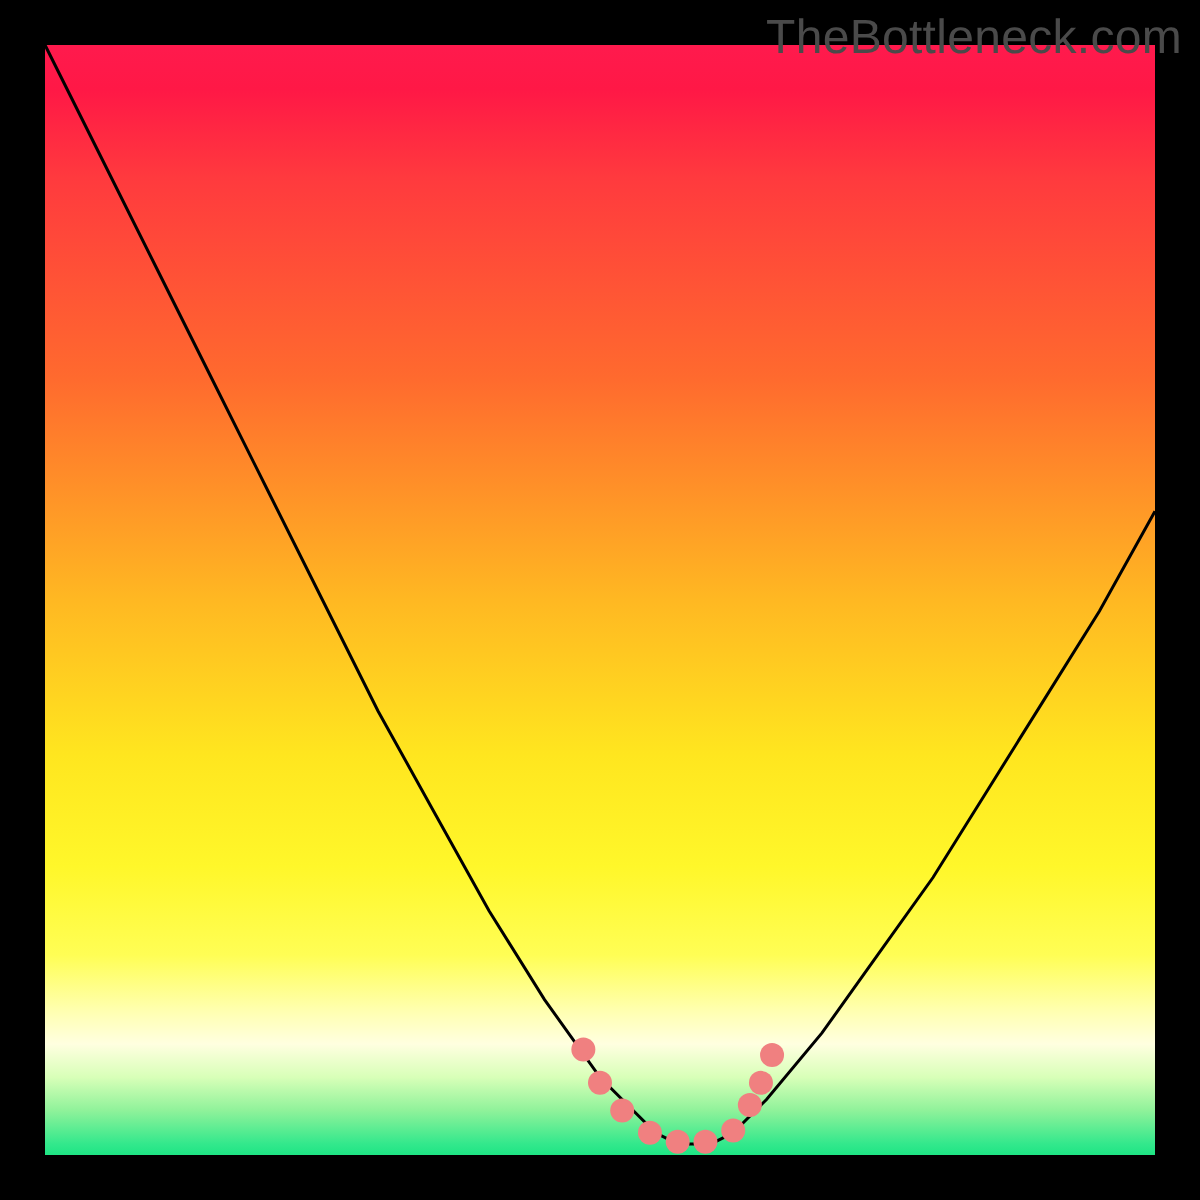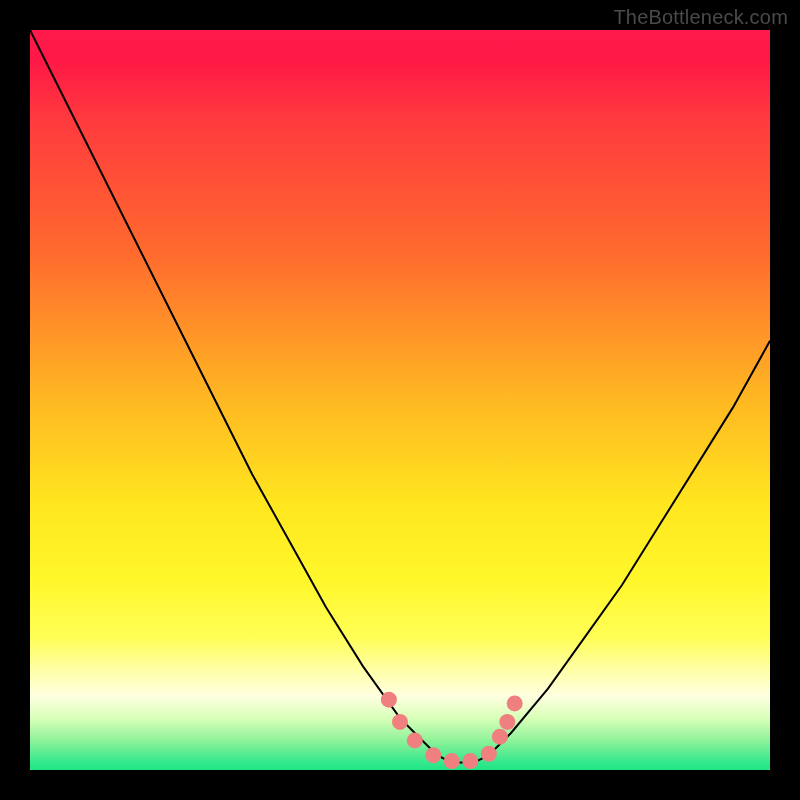--- a/index.html
+++ b/index.html
@@ -48,21 +48,21 @@
     top: 0;
     width: 740px;
     height: 740px;
     overflow: visible;
   }
   .watermark {
     position: absolute;
     top: 6px;
     right: 12px;
     color: #4a4a4a;
-    font-size: 20px;
+    font-size: 32px;
     font-weight: 400;
     letter-spacing: 0.2px;
     user-select: none;
   }
 </style>
 </head>
 <body>
 
 <div class="frame">
 

